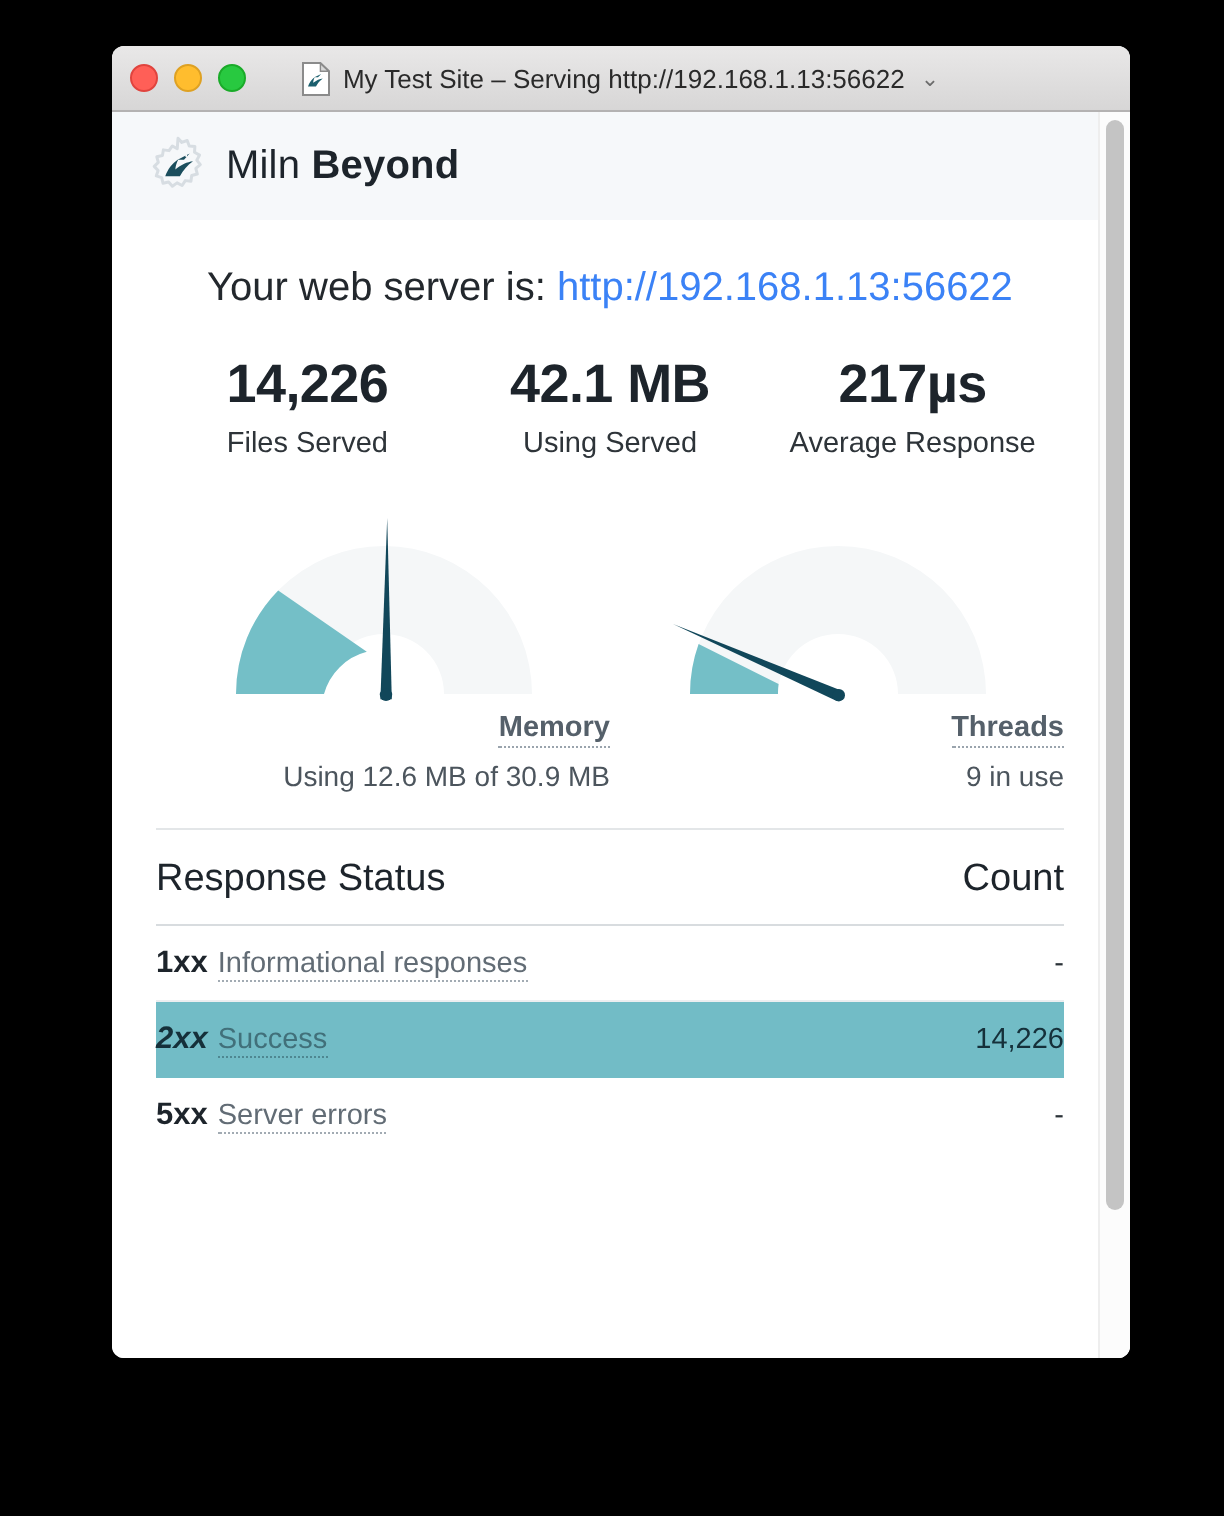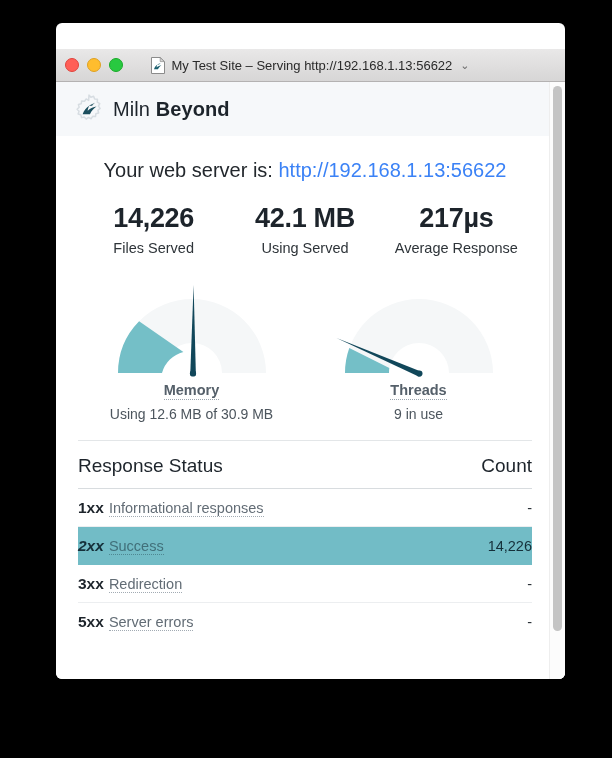--- a/index.html
+++ b/index.html
@@ -32,21 +32,20 @@
   }
   .titlebar {
     height: 32px;
     flex: 0 0 32px;
     background: linear-gradient(to bottom, #e9e8e8, #d7d6d6);
     border-bottom: 1px solid #b4b2b2;
     display: flex;
     align-items: center;
     position: relative;
     user-select: none;
-    margin-top: 26px;
   }
   .traffic {
     display: flex;
     gap: 8px;
     padding-left: 9px;
     align-items: center;
   }
   .light {
     width: 12px;
     height: 12px;
@@ -160,21 +159,21 @@
     line-height: 1.35;
   }
 
   
   .gauges {
     display: flex;
     margin-top: 18px;
   }
   .gauge-cell {
     flex: 1 1 0;
-    text-align: center;
+    text-align: right;
   }
   .gauge-svg {
     display: block;
     margin: 0 auto;
   }
   .gauge-title {
     font-size: 14.5px;
     font-weight: 700;
     color: #55606a;
     border-bottom: 1px dotted #9aa4ad;
@@ -375,26 +374,20 @@
               <td class="count-cell">-</td>
             </tr>
             <tr class="row-highlight">
               <td>
                 <span class="code">2xx</span><span class="desc">Success</span>
               </td>
               <td class="count-cell">14,226</td>
             </tr>
             <tr>
               <td>
-                <span class="code">3xx</span><span class="desc">Redirection</span>
-              </td>
-              <td class="count-cell">-</td>
-            </tr>
-            <tr>
-              <td>
                 <span class="code">5xx</span><span class="desc">Server errors</span>
               </td>
               <td class="count-cell">-</td>
             </tr>
           </tbody>
         </table>
 
       </div>
     </div>
 

